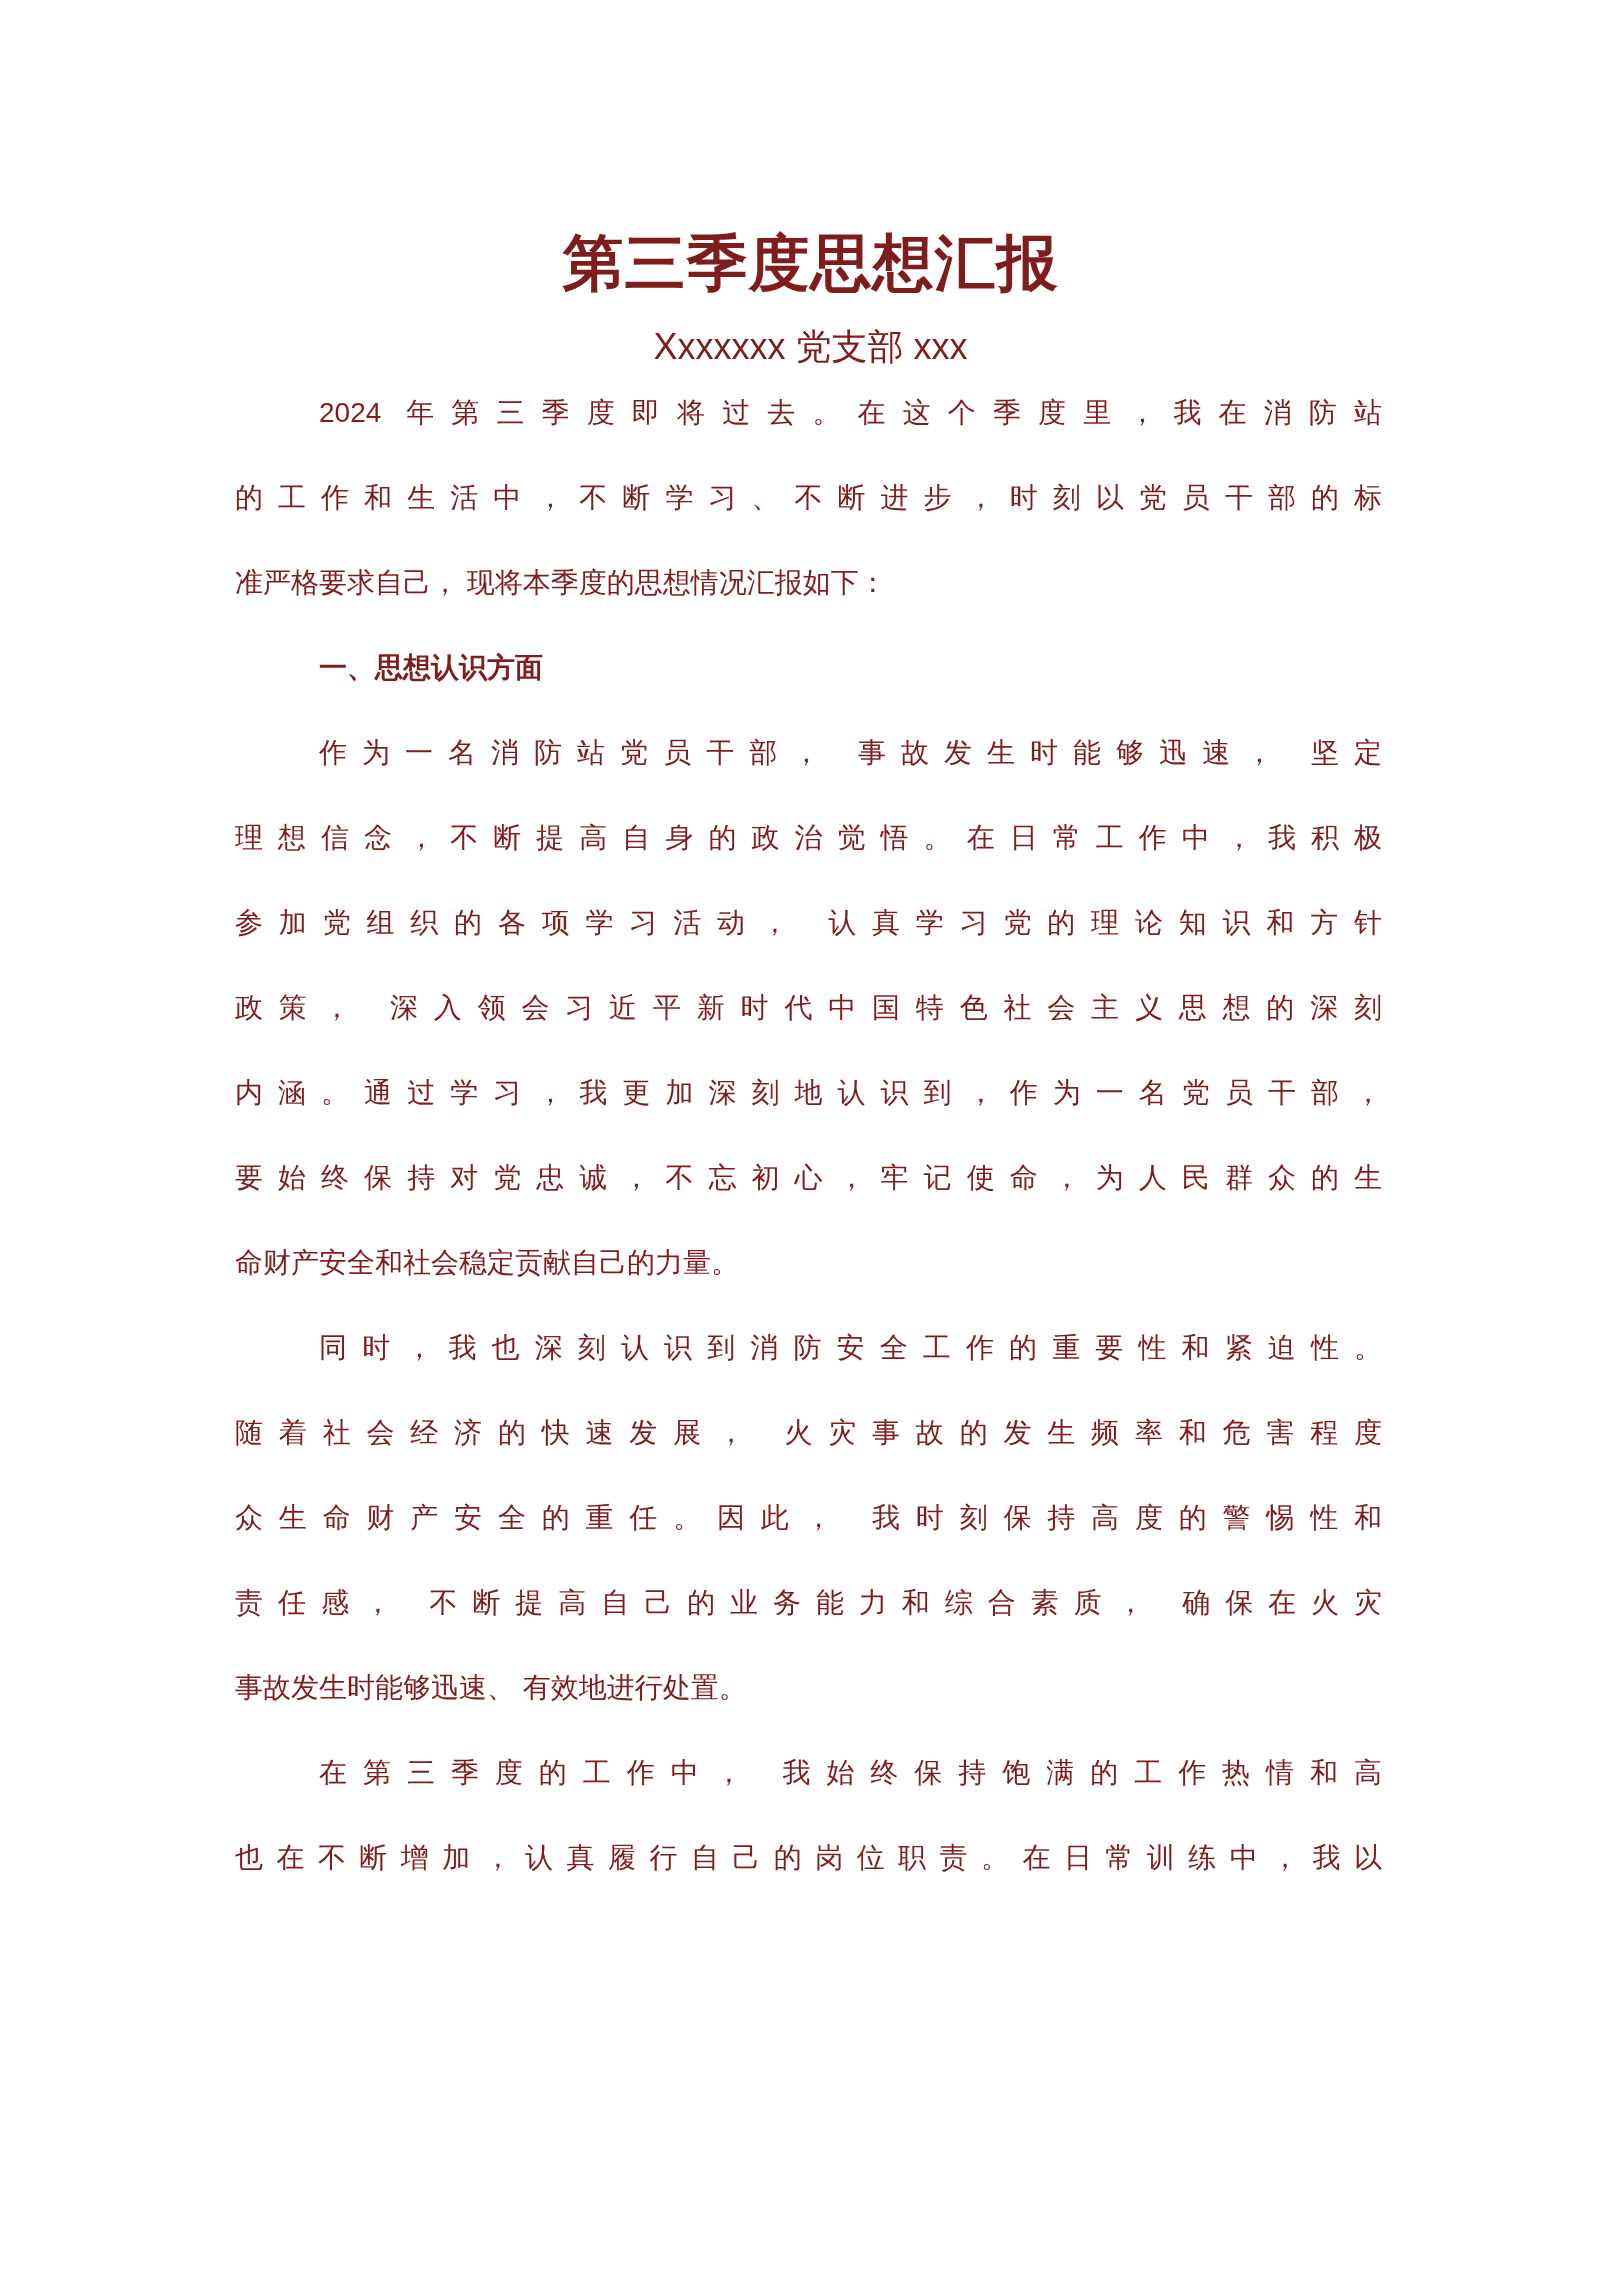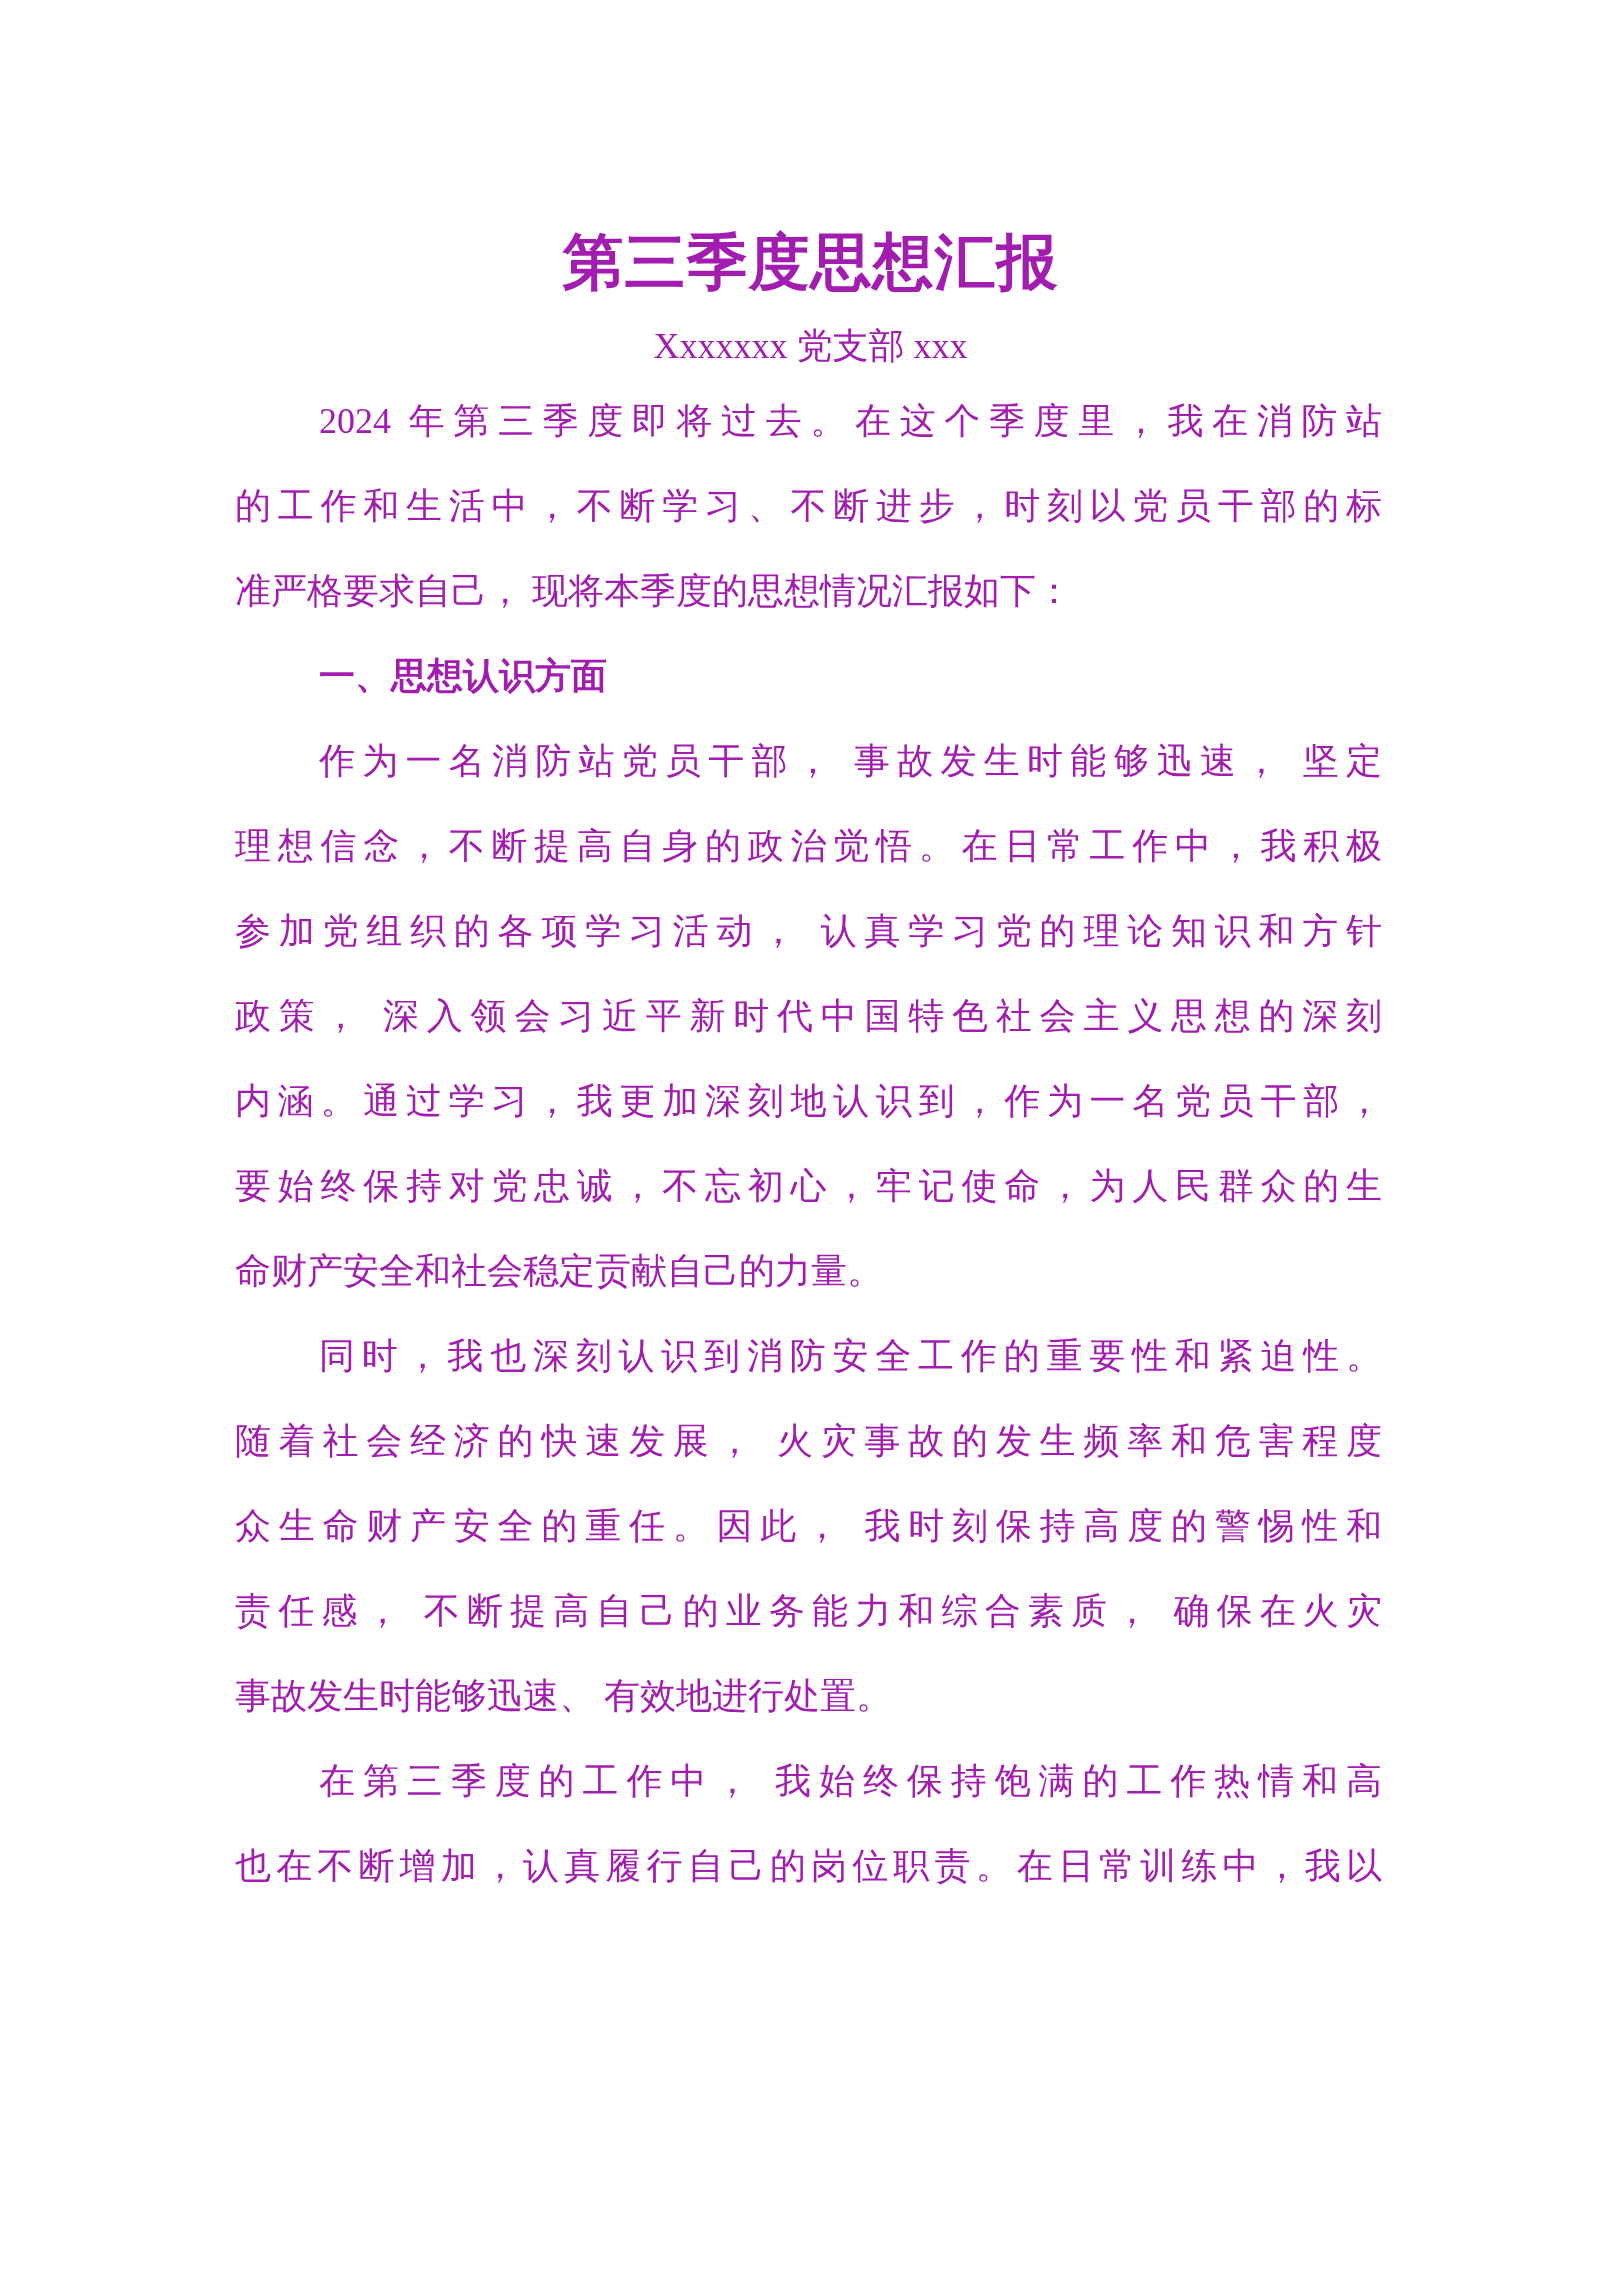--- a/index.html
+++ b/index.html
@@ -30,41 +30,41 @@
     left: 0;
     width: 100%;
     text-align: center;
     font-size: 36px;
     font-weight: normal;
     line-height: 83px;
     white-space: nowrap;
   }
   .doc-body {
     position: absolute;
-    top: 379px;
+    top: 370px;
     left: 235px;
     width: 1147px;
-    font-size: 36px;
+    font-size: 28px;
     line-height: 85px;
   }
   .heading {
     font-weight: bold;
     text-indent: 84px;
   }
   .line { text-align: left; }
   .line.first { text-indent: 84px; }
   .line.fill {
     text-align: justify;
     text-align-last: justify;
   }
 </style>
 </head>
 <body>
 
-<div class="page" style="background: rgb(255, 255, 255); color: #a21caf; font-family: Liberation Serif, serif;">
+<div class="page" style="background: rgb(255, 255, 255); color: #7f1d1d;">
   <div class="doc-title">第三季度思想汇报</div>
   <div class="doc-subtitle">Xxxxxxx 党支部 xxx</div>
   <div class="doc-body">
       <div>
         <div class="line first fill">2024 年第三季度即将过去。在这个季度里，我在消防站</div>
         <div class="line fill">的工作和生活中，不断学习、不断进步，时刻以党员干部的标</div>
         <div class="line">准严格要求自己， 现将本季度的思想情况汇报如下：</div>
       </div>
       <div class="heading">一、思想认识方面</div>
       <div>

